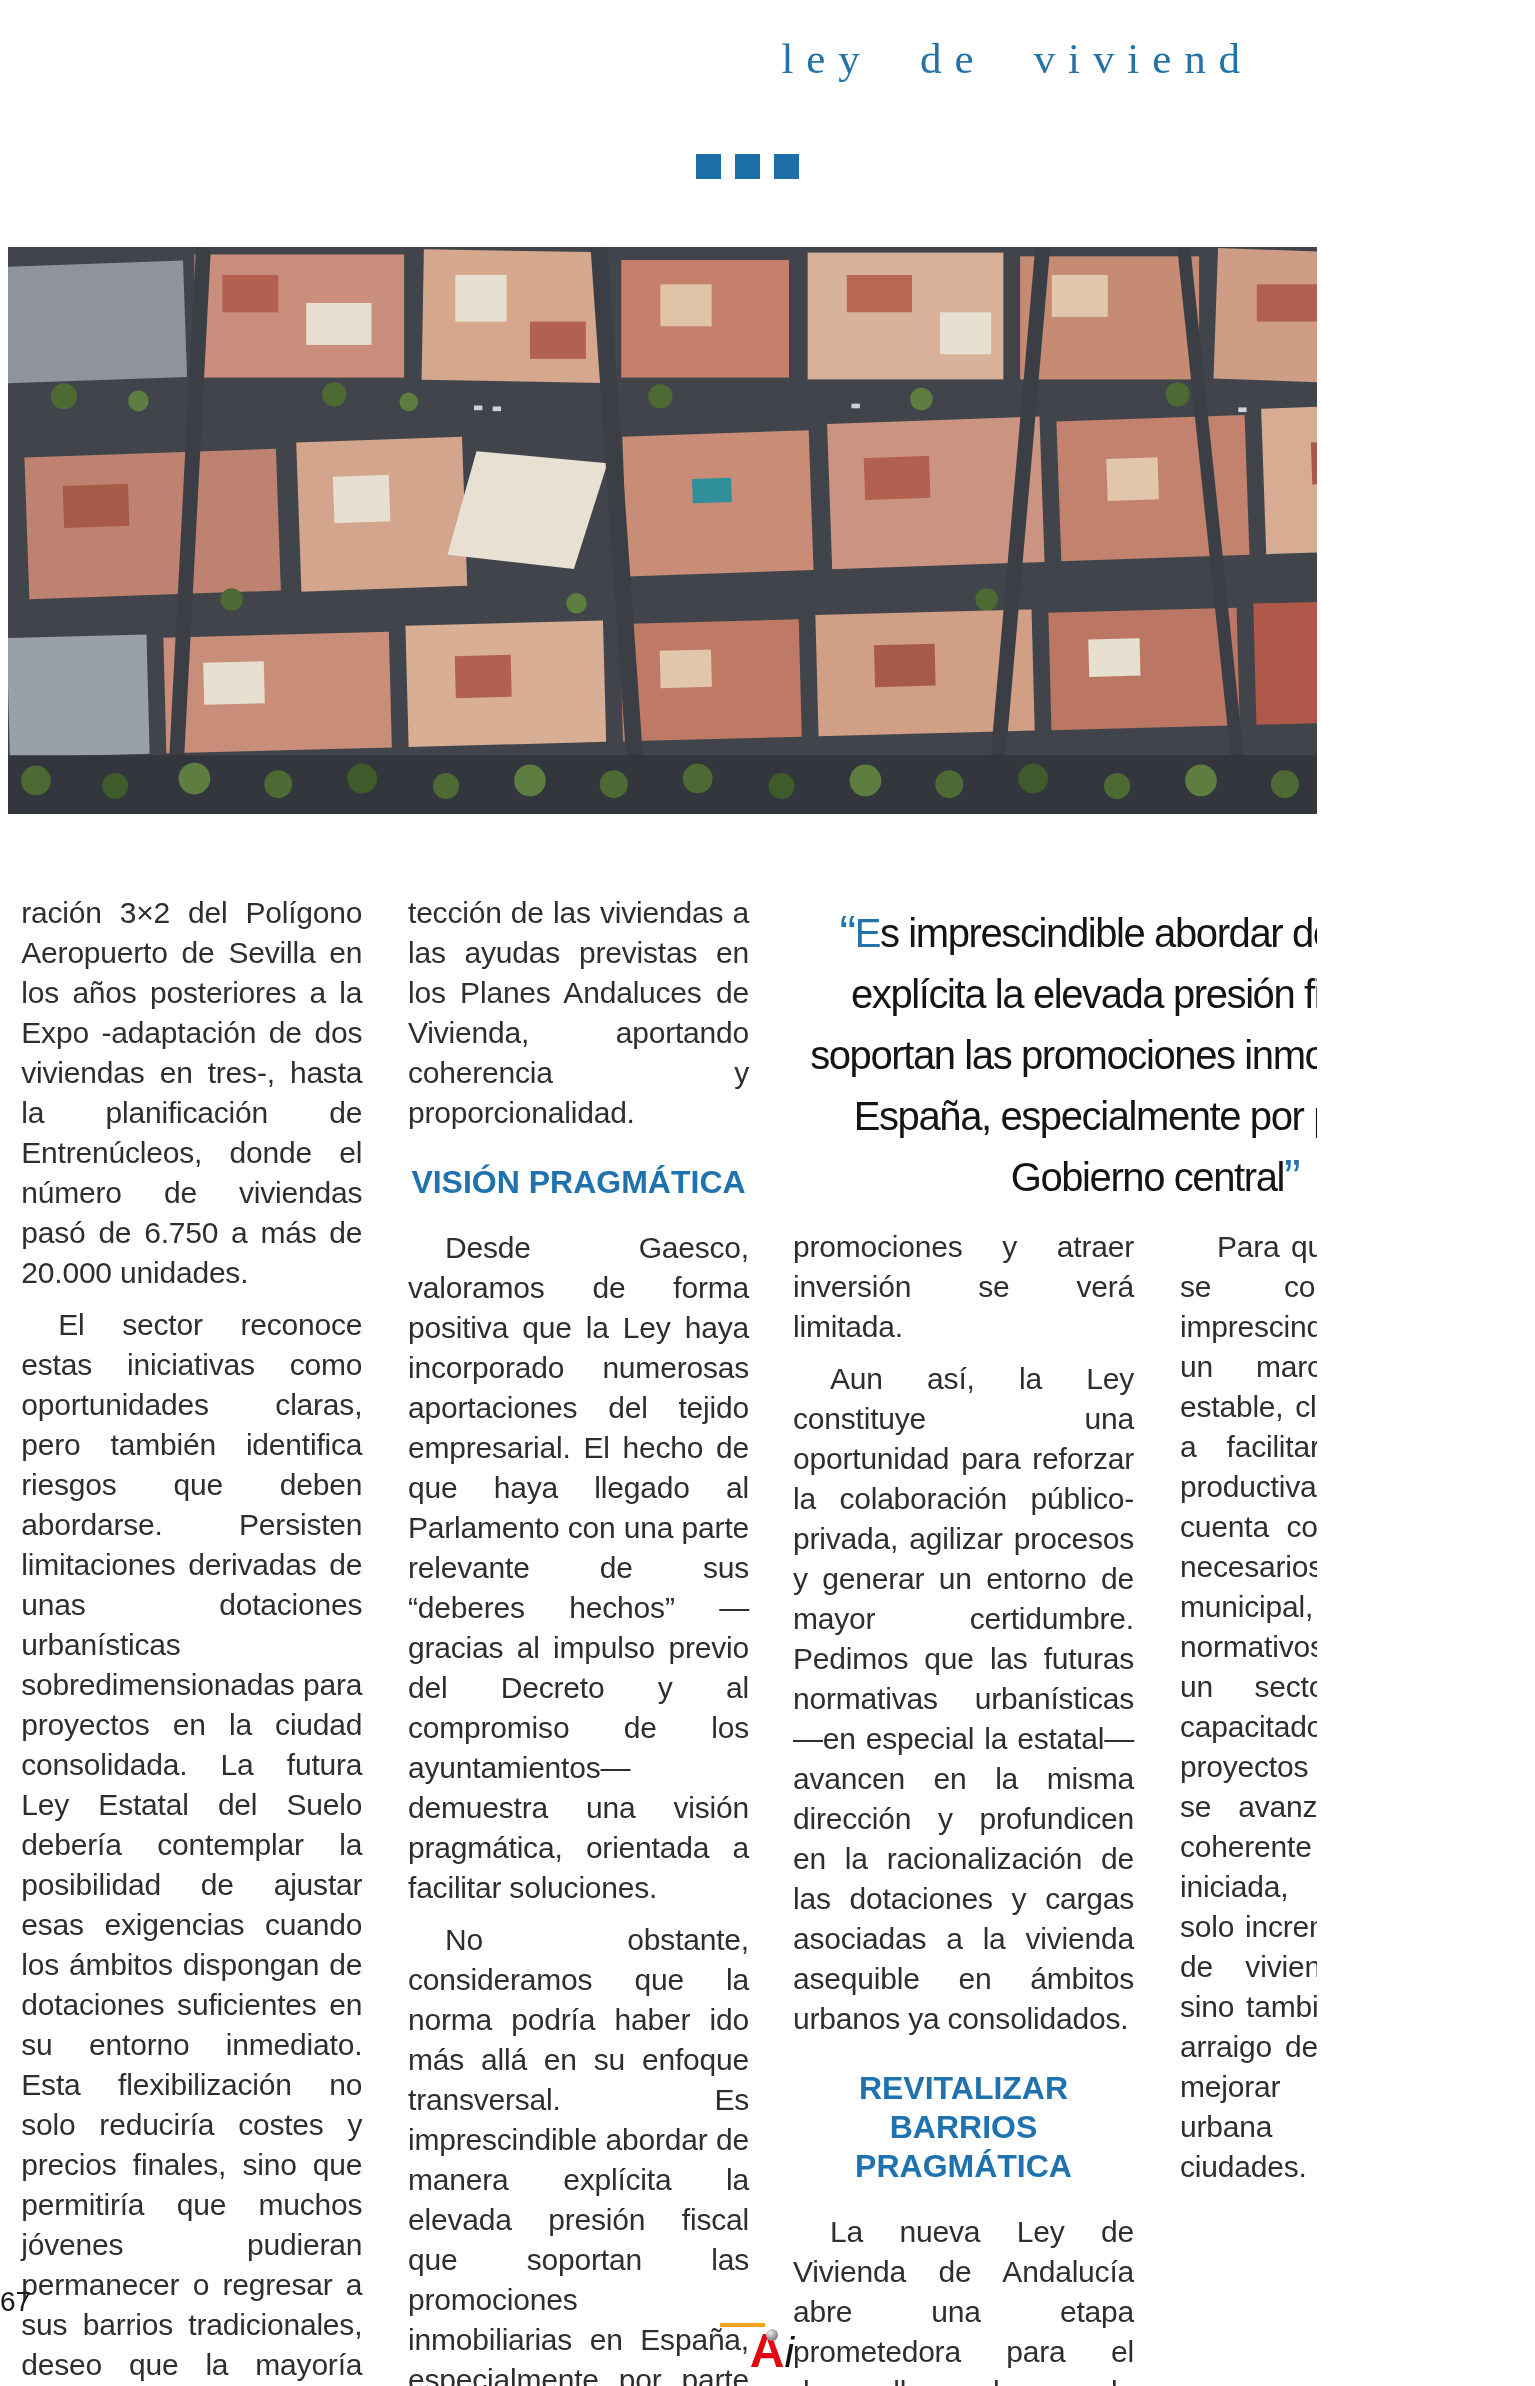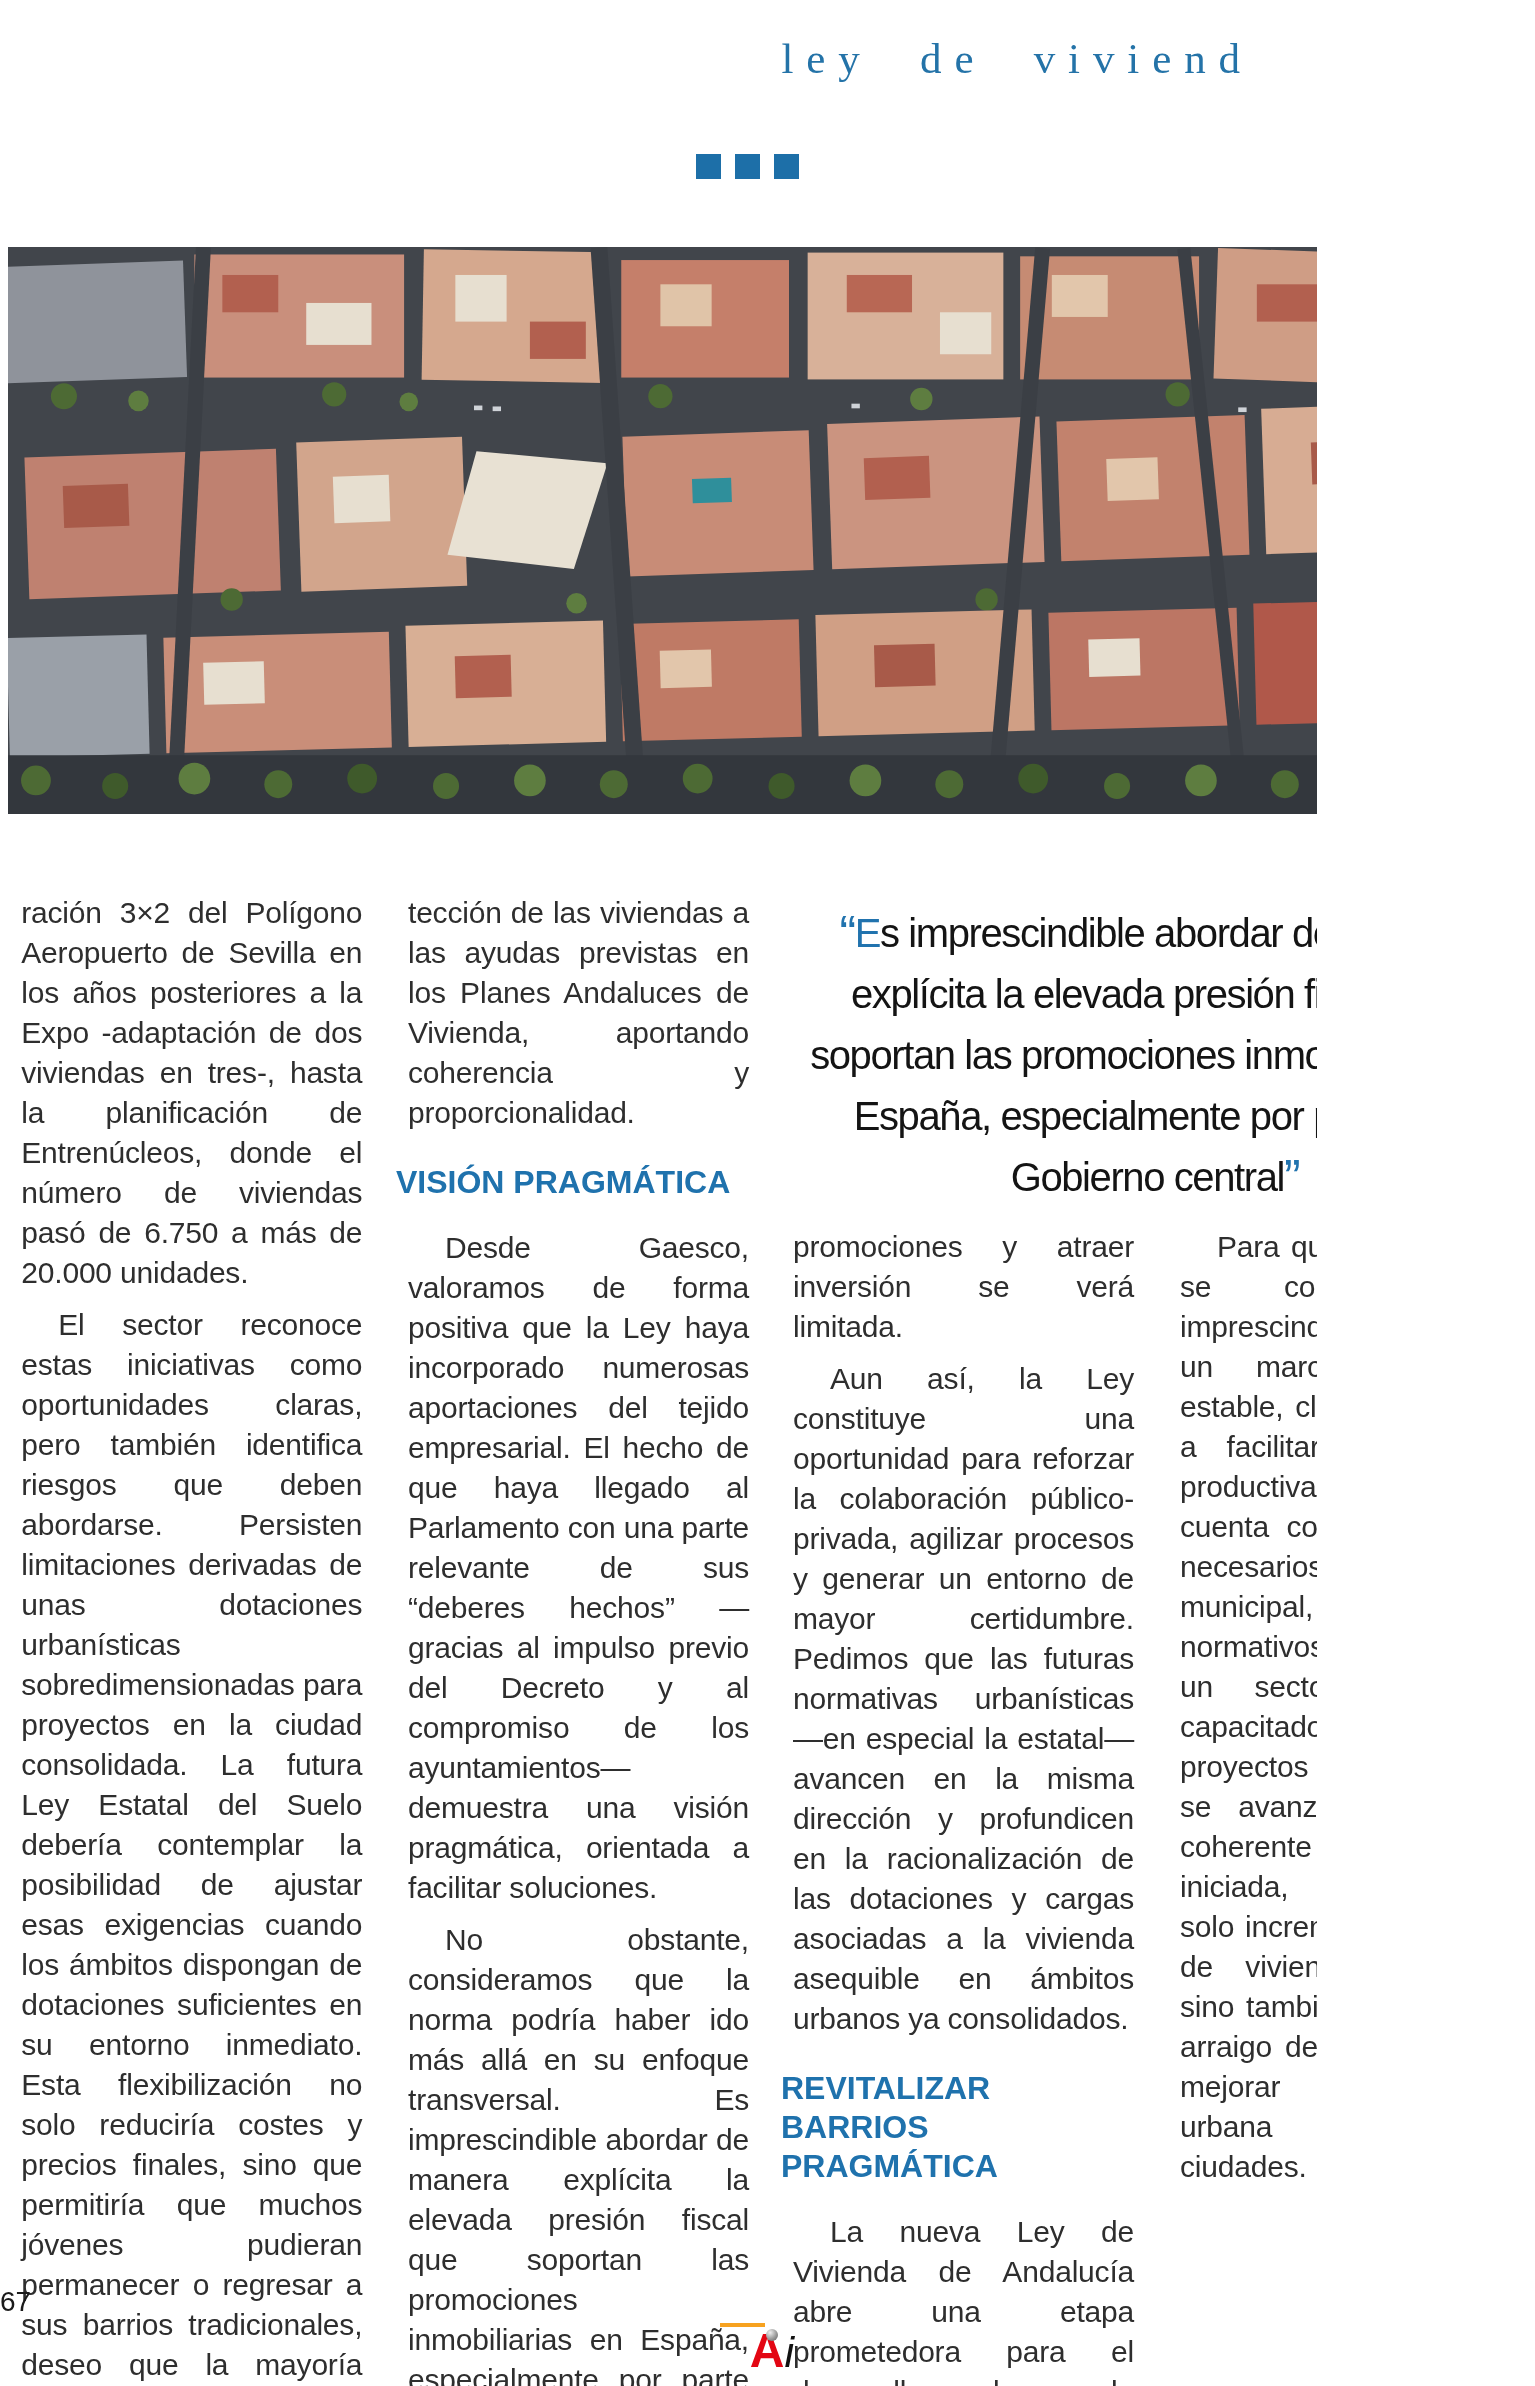--- a/index.html
+++ b/index.html
@@ -36,21 +36,21 @@
     margin:12px; font-size:30px; line-height:40px; text-align:justify;
     letter-spacing:-0.2px; hyphens:none;
   }
   .col p.indent { text-indent:37px; }
   .col p + p { margin-top:0; }
   #col1 { left:9.3px;  top:881px;  }
   #col2 { left:396px; top:881px;  }
   #col3 { left:781px; top:1215px; }
   #col4 { left:1168px;top:1215px; }
   .subhead {
-    font-size:32px; font-weight:bold; color:#1f72ad; text-align:left;
+    font-size:32px; font-weight:bold; color:#1f72ad; text-align:center;
     line-height:39px; margin:30px 0 26px 0;
   }
   
   .pull-quote {
     position:absolute; left:774px; top:903px; width:762px;
     text-align:center; font-size:40px; line-height:61px; color:#141414;
     letter-spacing:-1.4px; font-family:"Liberation Sans", sans-serif;
   }
   .pull-quote .qmark { color:#2173ae; font-size:1.25em; line-height:0; vertical-align:-0.08em; }
   .pull-quote .qlead { color:#2173ae; }

